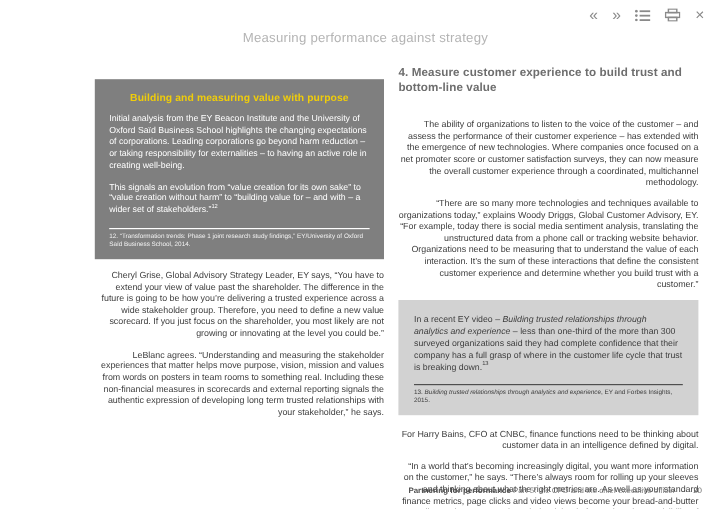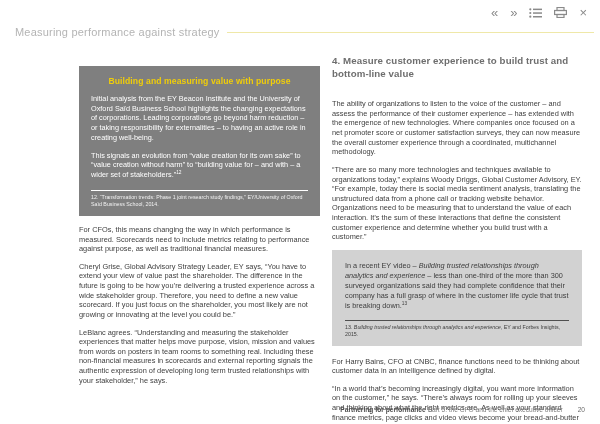--- a/index.html
+++ b/index.html
@@ -17,34 +17,35 @@
     display: flex; align-items: center; gap: 12px;
     color: #8a8a8a;
   }
   .toolbar .tool { display: inline-flex; align-items: center; justify-content: center; cursor: default; }
   .toolbar .glyph { font-size: 13px; line-height: 1; color: #8a8a8a; }
   .toolbar svg { display: block; }
 
   
   .header {
     position: absolute; left: 15px; top: 26px; right: 6px;
-    display: flex; align-items: center;
+    display: flex; align-items: center; flex-direction: column;
   }
   .header-title {
     color: #b4b4b4; font-size: 11px; letter-spacing: 0.2px; white-space: nowrap;
   }
   .header-rule { flex: 1; height: 1px; background: #efe8a8; margin-left: 8px; }
 
   
   .col-left  { position: absolute; left: 79px;  top: 66px; width: 241px; }
   .col-right { position: absolute; left: 332px; top: 55px; width: 250px; }
 
   p.body {
     font-size: 7.4px; line-height: 1.3; color: #404040;
     margin: 0 0 8px 0;
+    text-align: right;
   }
   .col-left p.body:first-of-type { margin-top: 9px; }
 
   
   .callout-dark { background: #7f7f7f; padding: 10px 12px 8px 12px; }
   .callout-dark .callout-title {
     color: #f0cd0a; font-size: 8.6px; font-weight: bold;
     margin: 0 0 8px 0; letter-spacing: 0.1px; text-align: center;
   }
   .callout-dark p {
@@ -122,21 +123,20 @@
   <span class="header-rule"></span>
 </div>
 
 <div class="col-left">
   <div class="callout-dark">
     <div class="callout-title">Building and measuring value with purpose</div>
     <p>Initial analysis from the EY Beacon Institute and the University of Oxford Saïd Business School highlights the changing expectations of corporations. Leading corporations go beyond harm reduction – or taking responsibility for externalities – to having an active role in creating well-being.</p>
     <p><span>This signals an evolution from “value creation for its own sake” to “value creation without harm” to “building value for – and with – a wider set of stakeholders.”</span><sup>12</sup></p>
     <div class="footnote">12. “Transformation trends: Phase 1 joint research study findings,” EY/University of Oxford Saïd Business School, 2014.</div>
   </div>
-  <p class="body">For CFOs, this means changing the way in which performance is measured. Scorecards need to include metrics relating to performance against purpose, as well as traditional financial measures.</p>
   <p class="body">Cheryl Grise, Global Advisory Strategy Leader, EY says, “You have to extend your view of value past the shareholder. The difference in the future is going to be how you’re delivering a trusted experience across a wide stakeholder group. Therefore, you need to define a new value scorecard. If you just focus on the shareholder, you most likely are not growing or innovating at the level you could be.”</p>
   <p class="body">LeBlanc agrees. “Understanding and measuring the stakeholder experiences that matter helps move purpose, vision, mission and values from words on posters in team rooms to something real. Including these non-financial measures in scorecards and external reporting signals the authentic expression of developing long term trusted relationships with your stakeholder,” he says.</p>
 </div>
 
 <div class="col-right">
   <div class="section-heading">4. Measure customer experience to build trust and bottom-line value</div>
   <p class="body">The ability of organizations to listen to the voice of the customer – and assess the performance of their customer experience – has extended with the emergence of new technologies. Where companies once focused on a net promoter score or customer satisfaction surveys, they can now measure the overall customer experience through a coordinated, multichannel methodology.</p>
   <p class="body">“There are so many more technologies and techniques available to organizations today,” explains Woody Driggs, Global Customer Advisory, EY. “For example, today there is social media sentiment analysis, translating the unstructured data from a phone call or tracking website behavior. Organizations need to be measuring that to understand the value of each interaction. It’s the sum of these interactions that define the consistent customer experience and determine whether you build trust with a customer.”</p>
 
   <div class="callout-light">

